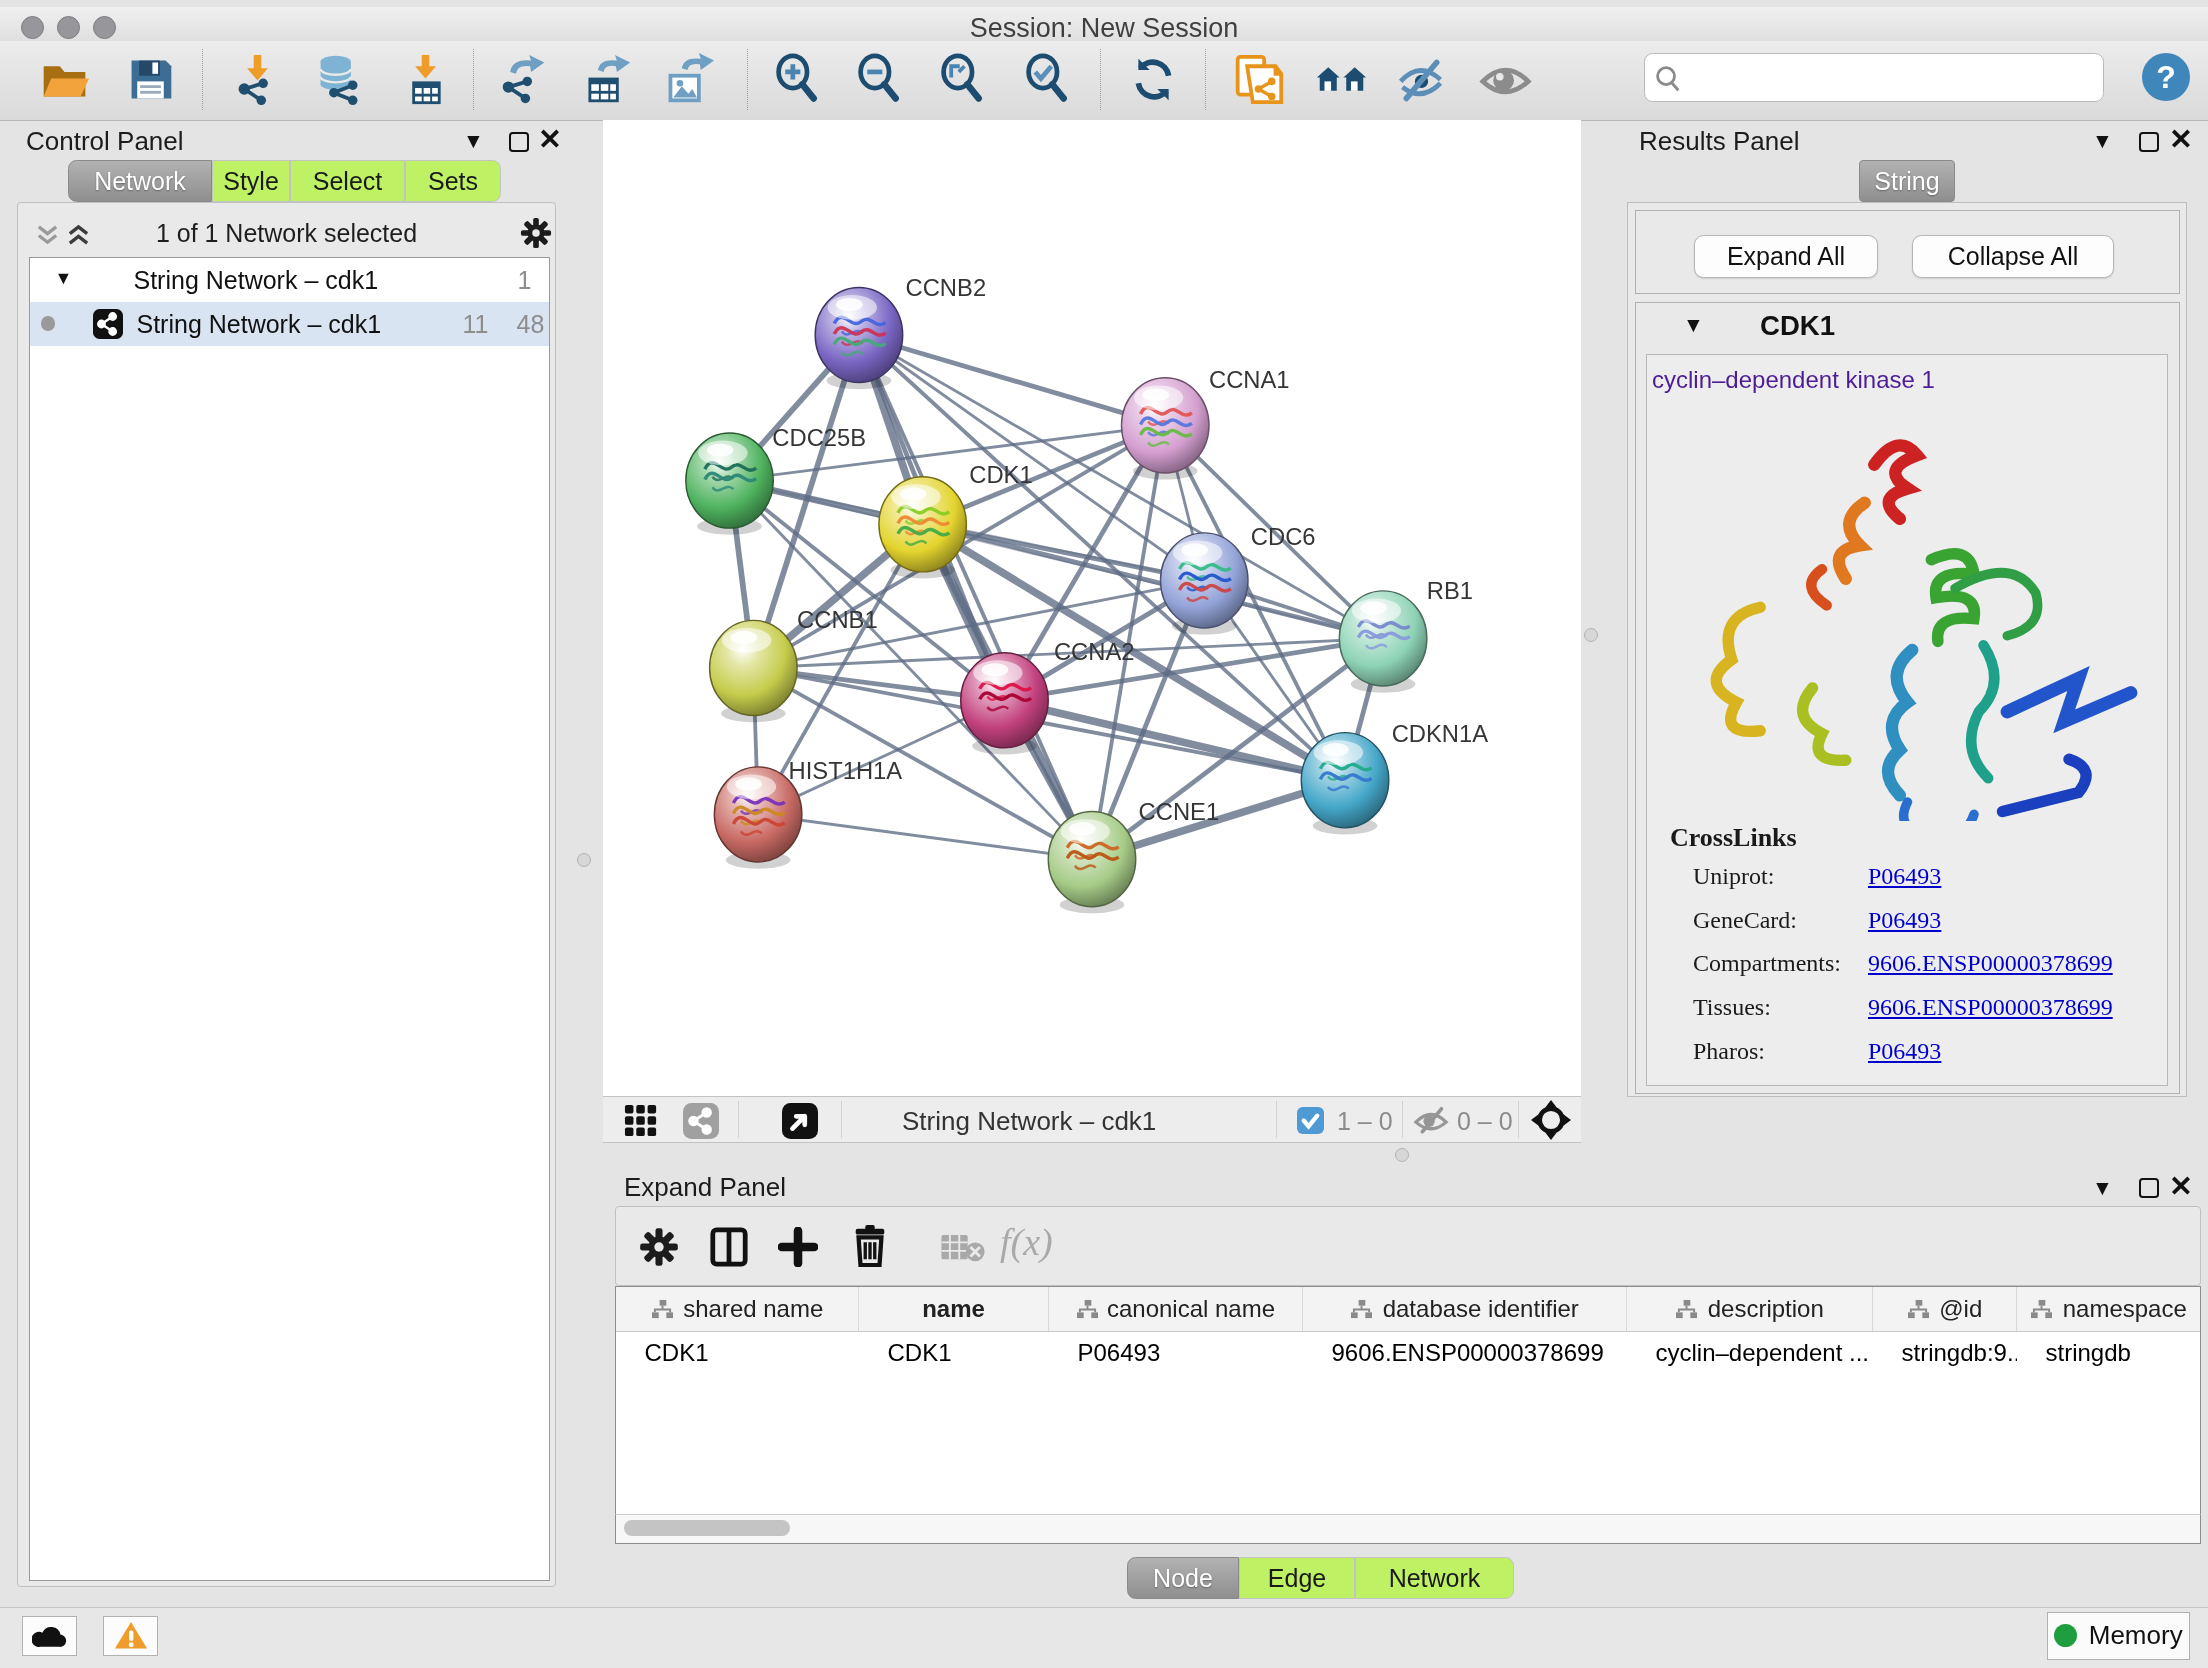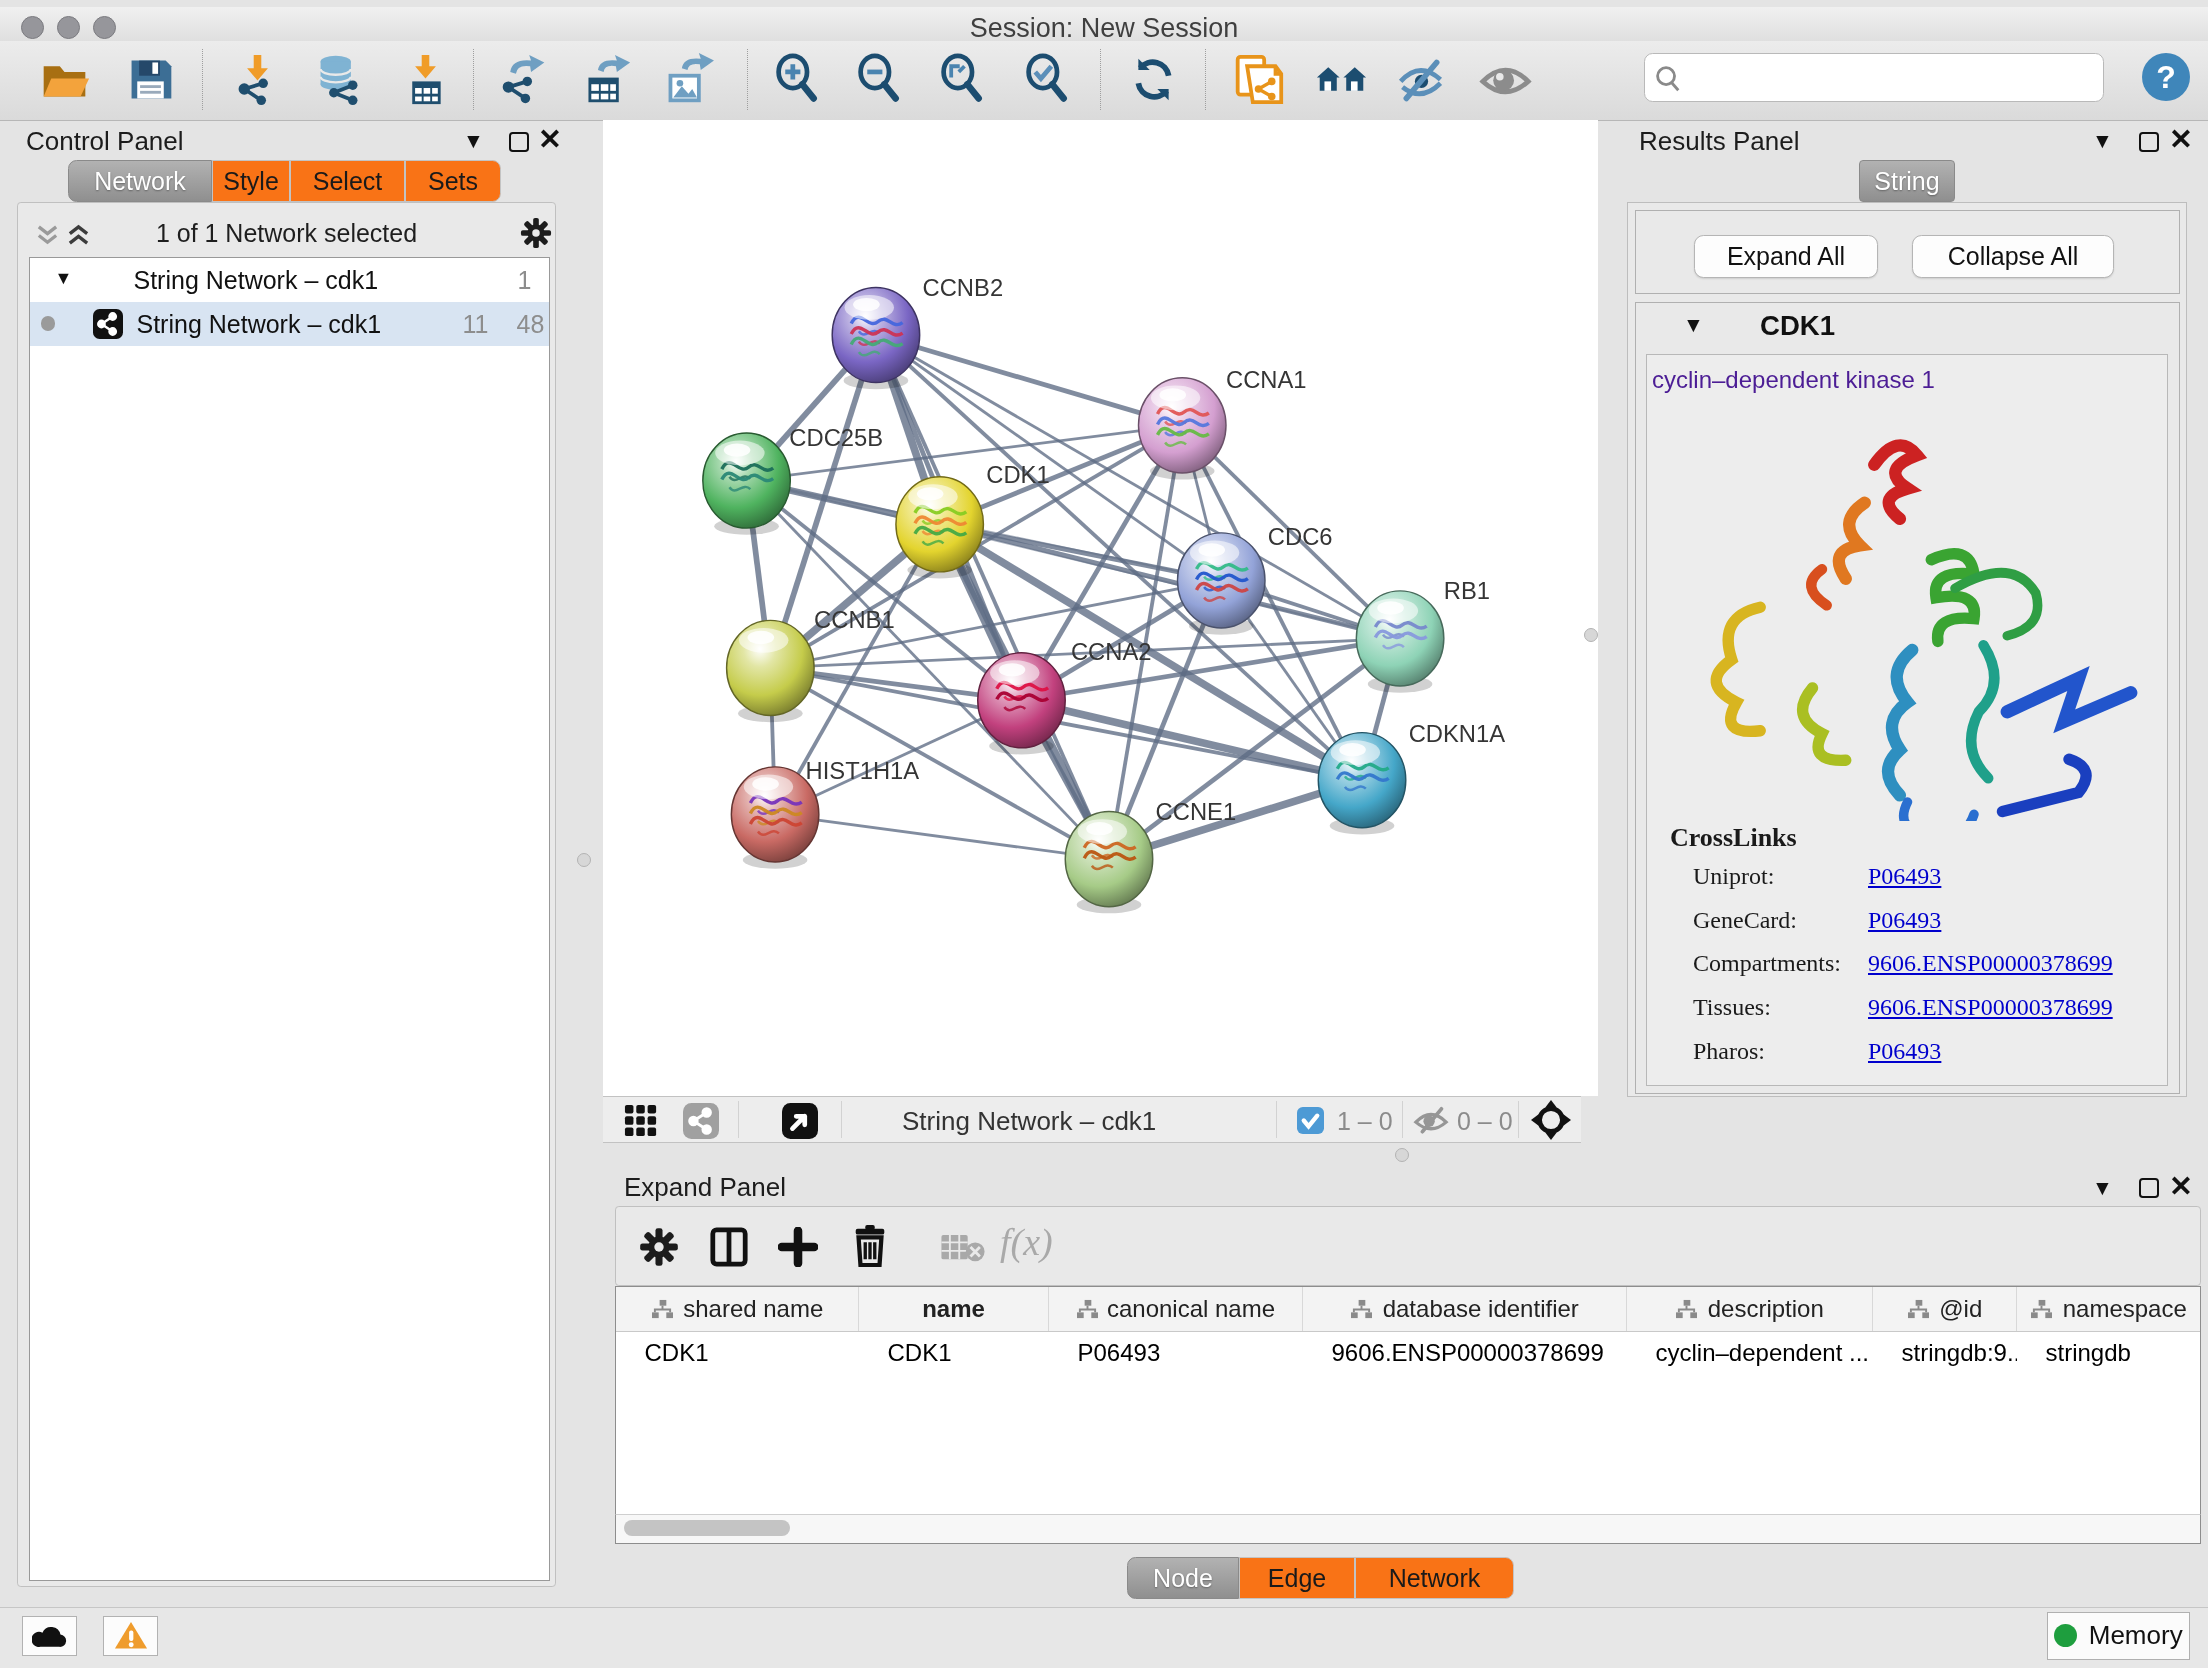--- a/index.html
+++ b/index.html
@@ -22,38 +22,38 @@
   .searchbox input{border:none;outline:none;font-size:25px;flex:1;background:transparent;
                    font-family:"Liberation Sans",sans-serif;}
   .helpbtn{position:absolute;left:2142px;top:12.4px;width:48px;height:48px;border-radius:50%;
            background:#3f86ba;color:#fff;font-size:32px;font-weight:bold;text-align:center;line-height:48px;}
   
   .panel-title{font-size:26px;color:#1c1c1c;}
   .caret{font-size:21px;color:#111;}
   .floatbox{width:20px;height:20px;border:2.9px solid #111;border-radius:3.8px;box-sizing:border-box;}
   .closex{font-size:28.5px;font-weight:bold;color:#111;line-height:25px;}
   .tabrow{display:flex;}
-  .tab{height:42px;box-sizing:border-box;border:1px solid #c3c3c3;background:#f97316;color:#1a1a1a;
+  .tab{height:42px;box-sizing:border-box;border:1px solid #c3c3c3;background:#bef264;color:#1a1a1a;
        font-size:25px;text-align:center;line-height:40px;}
   .tab.first{border-radius:8.6px 0 0 8.6px;}
   .tab.last{border-radius:0 8.6px 8.6px 0;}
   .tab.active{background:linear-gradient(#b2b2b2,#8f8f8f);color:#fff;border-color:#8a8a8a;
               text-shadow:0 1px 1.9px rgba(0,0,0,.35);}
   .tab.single{border-radius:4px;}
   
   .cp-box{position:absolute;left:17px;top:202px;width:539px;height:1385px;background:#e9e9e9;
           border:1px solid #c0c0c0;box-sizing:border-box;border-radius:3.8px;}
   .cp-header-text{position:absolute;left:17px;top:219px;width:539px;text-align:center;font-size:25px;color:#1e1e1e;}
   .cp-list{position:absolute;left:28.5px;top:257px;width:521px;height:1324px;background:#fff;
            border:1px solid #999;box-sizing:border-box;}
   .net-row{position:relative;height:44px;font-size:25px;color:#111;}
   .net-row .count{position:absolute;color:#8d8d8d;}
   .net-row.selected{background:#d8e4f2;}
   
-  .canvas{position:absolute;left:603px;top:120px;width:978px;height:976px;background:#fff;padding-left:17px;}
+  .canvas{position:absolute;left:603px;top:120px;width:978px;height:976px;background:#fff;}
   .netbar{position:absolute;left:603px;top:1096px;width:978px;height:47px;background:#ededed;
           border-top:1px solid #c2c2c2;border-bottom:1px solid #c2c2c2;box-sizing:border-box;}
   .netbar .vdiv{position:absolute;top:3.8px;height:37px;width:0;border-left:1.9px solid #d2d2d2;}
   .netbar-label{position:absolute;left:299px;top:8.6px;font-size:26px;color:#333;}
   .graytext{color:#8b8b8b;font-size:25px;}
   .grip{position:absolute;width:12.4px;height:12.4px;border-radius:50%;background:#d7d7d7;border:1px solid #b3b3b3;}
   
   .rp-box{position:absolute;left:1627px;top:202px;width:560px;height:895px;background:#e9e9e9;
           border:1px solid #bdbdbd;box-sizing:border-box;}
   .rp-expand{position:absolute;left:1635px;top:210px;width:545px;height:84px;border:1px solid #b0b0b0;

